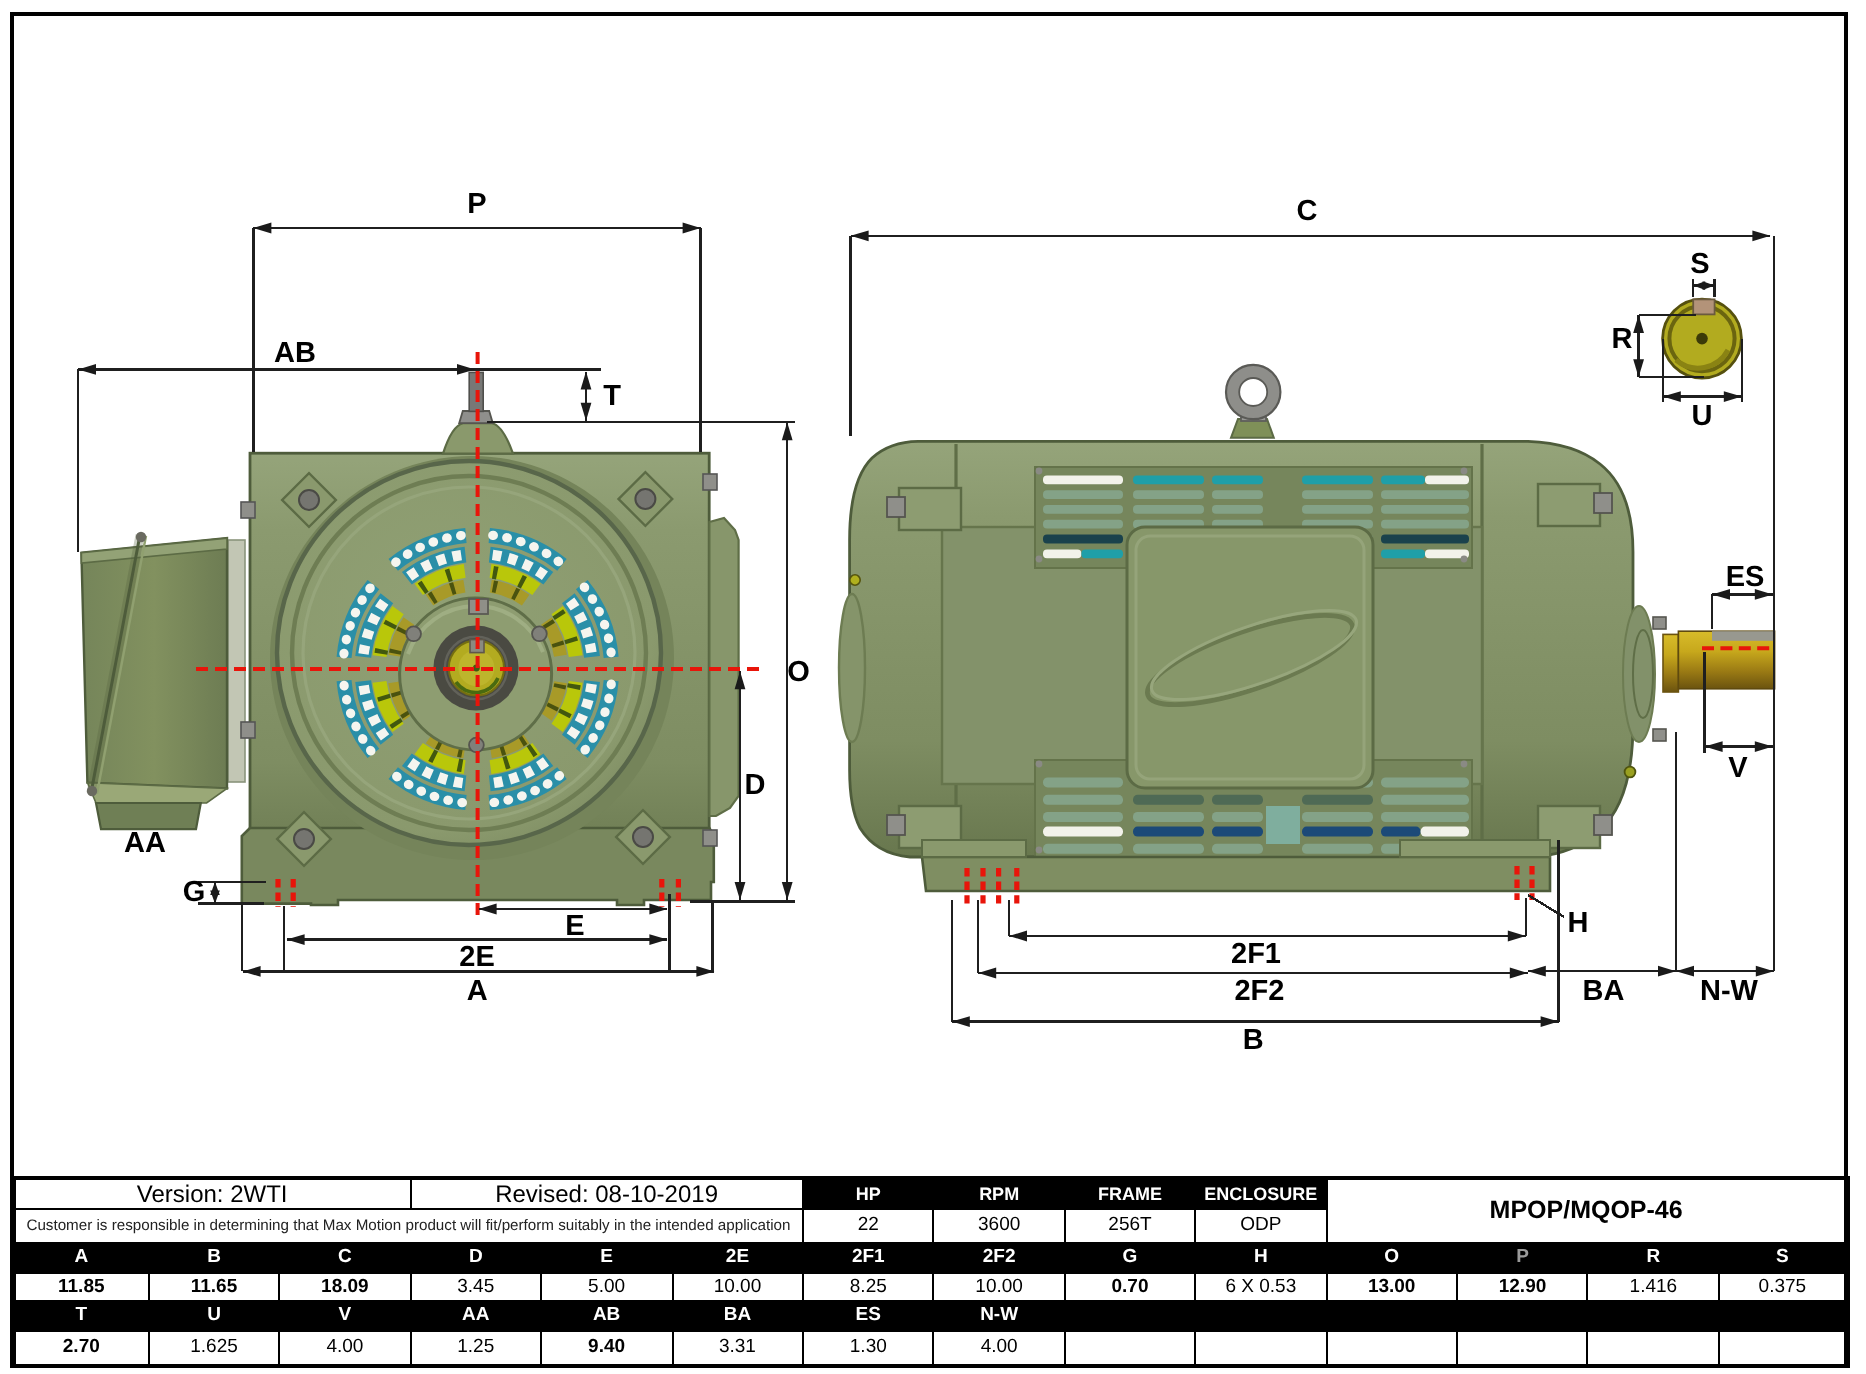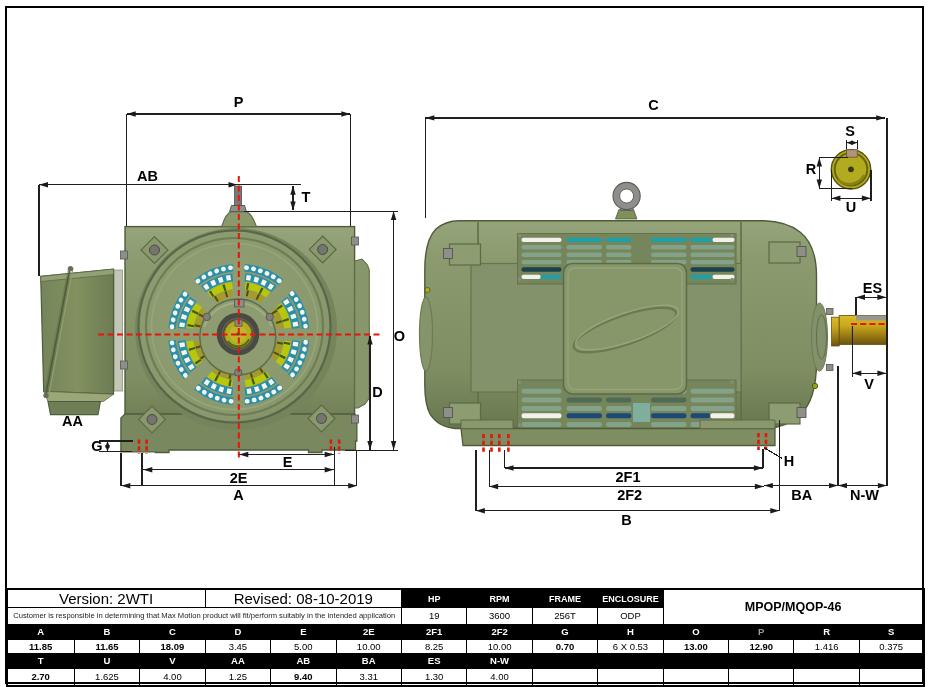--- a/index.html
+++ b/index.html
@@ -10,21 +10,21 @@
 #spec{position:absolute;left:5.5px;top:588px;width:919px;border-collapse:collapse;
  table-layout:fixed;border:2.5px solid #000;height:95px;font-family:"Liberation Sans",sans-serif;}
 #spec td{border:1px solid #000;text-align:center;vertical-align:middle;padding:0;overflow:hidden;white-space:nowrap;}
 .r1{height:11px;} .r2{height:16.5px;} .r3{height:15px;} .r4{height:14px;} .r5{height:15.5px;} .r6{height:17px;}
 .hb{background:#000;color:#fff;font-weight:bold;font-size:9.5px;}
 .r1 .hb{font-size:9px;}
 .c{font-size:9.5px;color:#000;}
 .b{font-size:9.5px;font-weight:bold;color:#000;}
 .cust{font-size:7.6px;color:#222;}
 .mp{font-weight:bold;font-size:12.5px;}
-.r1 .c{font-size:15px;}
+.r1 .c{font-size:12px;}
 </style></head>
 <body>
 <div id="page"></div>
 <svg width="933" height="687" viewBox="0 0 933 687">
 <defs>
 <linearGradient id="bodyv" x1="0" y1="0" x2="0" y2="1">
  <stop offset="0" stop-color="#95a47a"></stop>
         <stop offset="0.18" stop-color="#8b9a6f"></stop>
  <stop offset="0.72" stop-color="#7e8d62"></stop>
         <stop offset="1" stop-color="#68774e"></stop>
@@ -430,21 +430,21 @@
  <td colspan="3" class="c">Version: 2WTI</td>
  <td colspan="3" class="c">Revised: 08-10-2019</td>
  <td class="hb">HP</td>
         <td class="hb">RPM</td>
         <td class="hb">FRAME</td>
         <td class="hb">ENCLOSURE</td>
  <td colspan="4" rowspan="2" class="mp">MPOP/MQOP-46</td>
 </tr>
 <tr class="r2">
  <td colspan="6" class="cust">Customer is responsible in determining that Max Motion product will fit/perform suitably in the intended application</td>
- <td class="c">19</td>
+ <td class="c">22</td>
         <td class="c">3600</td>
         <td class="c">256T</td>
         <td class="c">ODP</td>
 </tr>
 <tr class="r3">
  <td class="hb">A</td>
         <td class="hb">B</td>
         <td class="hb">C</td>
         <td class="hb">D</td>
         <td class="hb">E</td>

